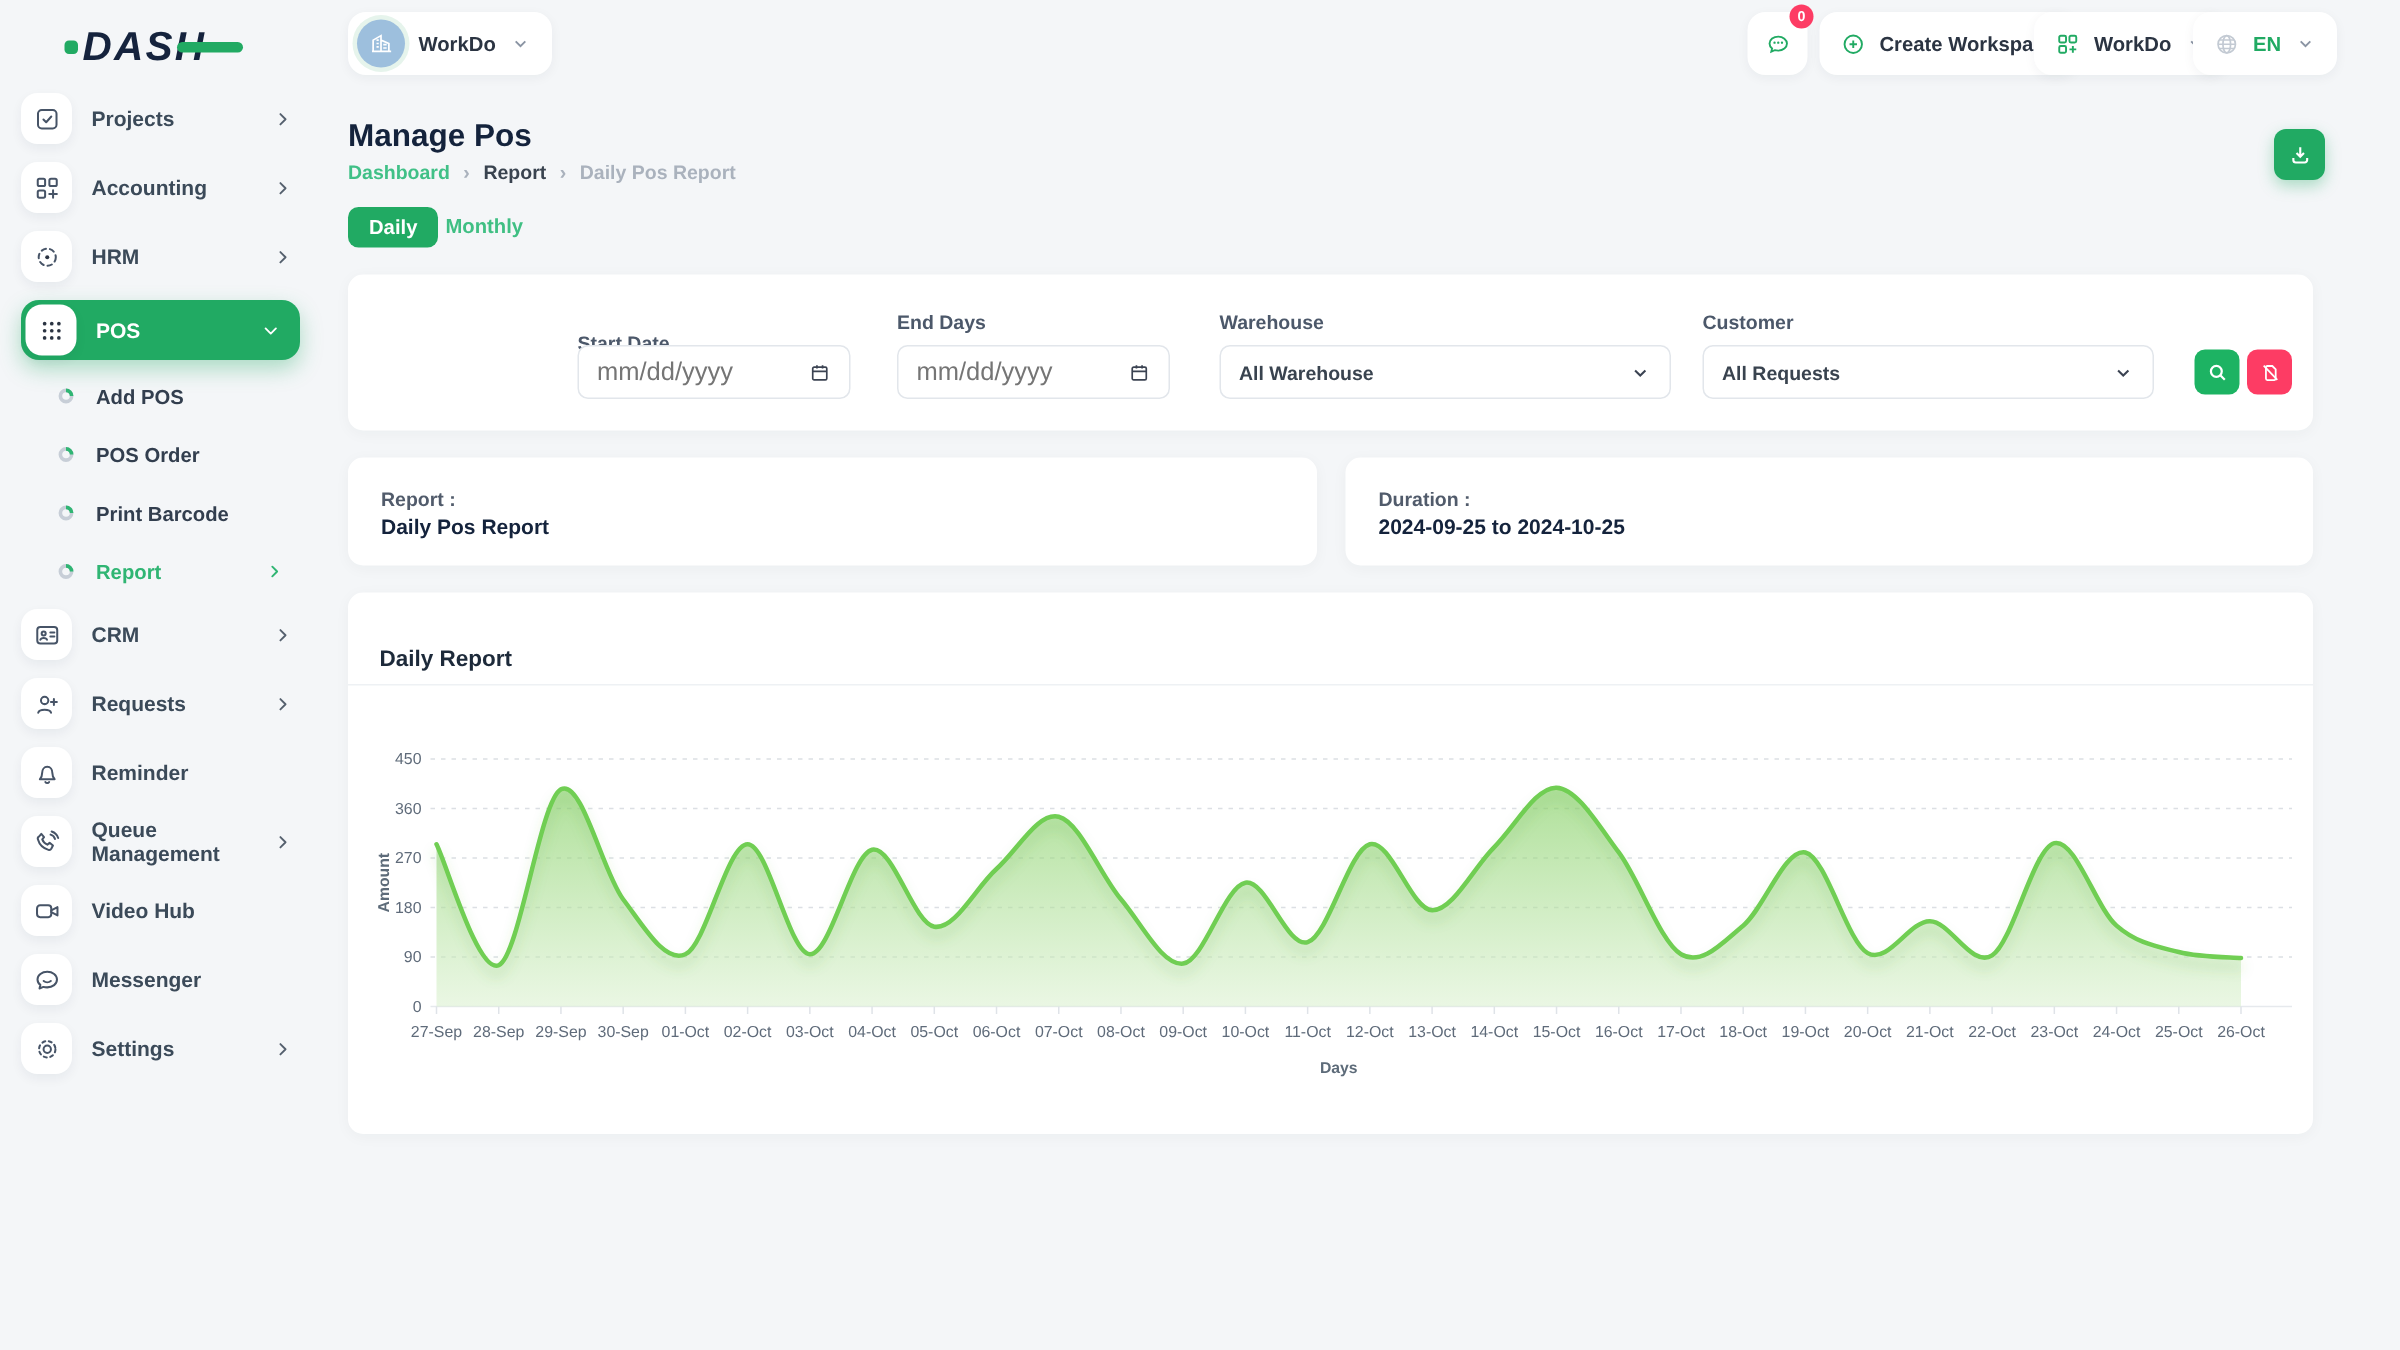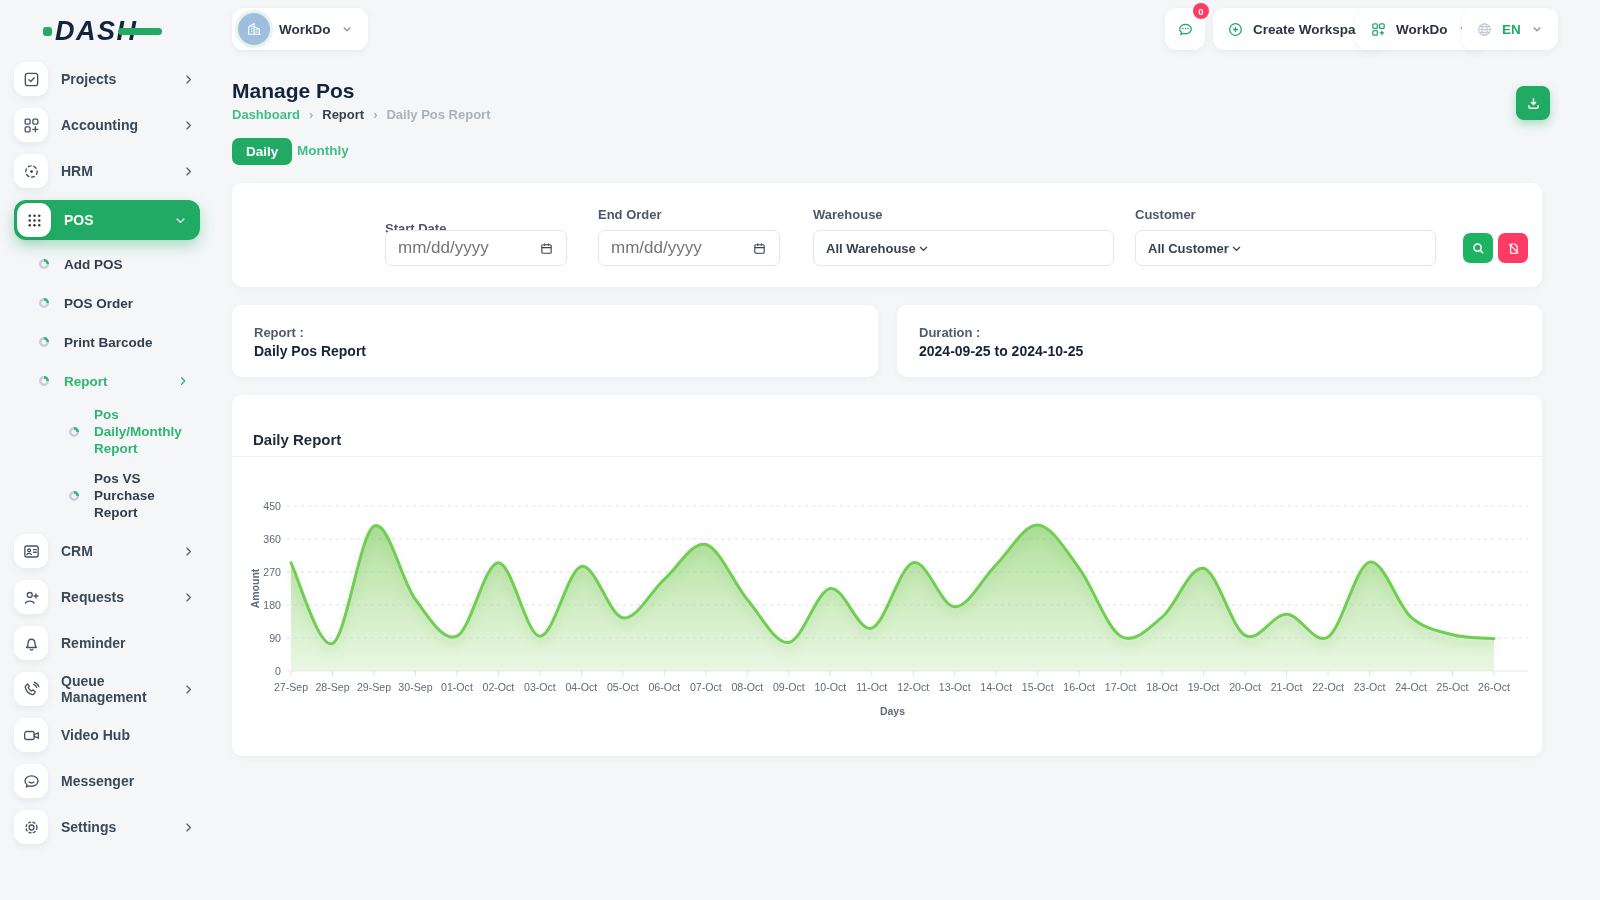--- a/index.html
+++ b/index.html
@@ -61,21 +61,21 @@
 
   
   .tab-daily { position:absolute; left:232px; top:138px; height:27px; padding:0 14px; border-radius:7px; background:#21aa63; color:#fff; font-size:13.5px; font-weight:700; display:flex; align-items:center; cursor:pointer; }
   .tab-monthly { position:absolute; left:297px; top:143px; font-size:13.5px; font-weight:700; color:#3fbf83; cursor:pointer;text-align:right; }
 
   
   .card { position:absolute; background:#fff; border-radius:10px; box-shadow:0 2px 10px rgba(25,39,62,.04); }
   .filter-card { left:232px; top:183px; width:1310px; height:104px; }
   .f-label { position:absolute; top:24px; font-size:13px; font-weight:600; color:#4c586a; }
   .f-ctrl { position:absolute; top:47px; height:36px; border:1px solid #e2e6eb; border-radius:7px; background:#fff; display:flex; align-items:center; padding:0 12px; font-size:13px; color:#6b7482; cursor:text; }
-  .f-select { color:#39434f; font-weight:600; cursor:pointer; }
+  .f-select { color:#39434f; font-weight:600; cursor:pointer; justify-content:space-between; }
   .f-ctrl input { border:none; outline:none; width:100%; font-size:17px; color:#c2410c; font-family:inherit; background:transparent; }
   .cal-icon, .sel-chev { width:15px; height:15px; stroke:#3b4352; flex:0 0 auto; cursor:pointer; }
   .sq-btn { position:absolute; top:50px; width:30px; height:30px; border-radius:7px; display:flex; align-items:center; justify-content:center; cursor:pointer; }
   .sq-btn svg { width:15px; height:15px; stroke:#fff; }
   .search-btn { left:1231px; background:#1db363; }
   .reset-btn { left:1266px; background:#fd3c64; }
 
   .info-left { left:232px; top:305px; width:646px; height:72px; }
   .info-right { left:897px; top:305px; width:645px; height:72px; }
   .info-label { position:absolute; left:22px; top:20px; font-size:13px; color:#515b6b; font-weight:600; }
@@ -236,36 +236,20 @@
         <div class="sub-item active">
     <svg class="donut" viewBox="0 0 24 24" fill="none">
             <circle cx="12" cy="12" r="7.5" stroke="#c7ced7" stroke-width="4.8"></circle>
             <path d="M12 4.5a7.5 7.5 0 0 1 7.5 7.5" stroke="#2fb573" stroke-width="4.8"></path>
           </svg>
           <span class="sub-label">Report</span>
           <svg class="sub-chev" viewBox="0 0 24 24" fill="none" stroke="currentColor" stroke-width="2.2" stroke-linecap="round" stroke-linejoin="round">
             <path d="M9.5 6.5l5.5 5.5-5.5 5.5"></path>
           </svg>
         </div>
-        <div class="subnav2">
-          <div class="sub-item active">
-    <svg class="donut" viewBox="0 0 24 24" fill="none">
-              <circle cx="12" cy="12" r="7.5" stroke="#c7ced7" stroke-width="4.8"></circle>
-              <path d="M12 4.5a7.5 7.5 0 0 1 7.5 7.5" stroke="#2fb573" stroke-width="4.8"></path>
-            </svg>
-            <span class="sub-label">Pos Daily/Monthly Report</span>
-          </div>
-          <div class="sub-item ">
-    <svg class="donut" viewBox="0 0 24 24" fill="none">
-              <circle cx="12" cy="12" r="7.5" stroke="#c7ced7" stroke-width="4.8"></circle>
-              <path d="M12 4.5a7.5 7.5 0 0 1 7.5 7.5" stroke="#2fb573" stroke-width="4.8"></path>
-            </svg>
-            <span class="sub-label">Pos VS Purchase Report</span>
-          </div>
-        </div>
       </div>
       <div class="nav-item ">
     <span class="nav-icon-box">
           <svg class="" viewBox="0 0 24 24" fill="none" stroke="currentColor" stroke-width="1.7" stroke-linecap="round" stroke-linejoin="round">
             <rect x="3.6" y="5" width="16.8" height="14" rx="2.6"></rect>
             <circle cx="9" cy="10.6" r="1.7"></circle>
             <path d="M6.2 15.8c.6-2 5-2 5.6 0M14.6 9.6h3.4M14.6 13h3.4"></path>
           </svg>
         </span>
     <span class="nav-label">CRM</span>
@@ -359,40 +343,40 @@
   <div class="card filter-card">
     <span class="f-label" style="left:153px;margin-top:14px;">Start Date</span>
     <div class="f-ctrl" style="left:153px; width:182px;">
       <input placeholder="mm/dd/yyyy" style="">
       <svg class="cal-icon" viewBox="0 0 24 24" fill="none" stroke-width="1.8">
           <rect x="4.5" y="6" width="15" height="13.5" rx="1.5"></rect>
           <path d="M4.5 10.5h15M9 4v3.5M15 4v3.5"></path>
         </svg>
     </div>
 
-    <span class="f-label" style="left:366px;">End Order</span>
+    <span class="f-label" style="left:366px;">End Days</span>
     <div class="f-ctrl" style="left:366px; width:182px;">
       <input placeholder="mm/dd/yyyy" style="">
       <svg class="cal-icon" viewBox="0 0 24 24" fill="none" stroke-width="1.8">
           <rect x="4.5" y="6" width="15" height="13.5" rx="1.5"></rect>
           <path d="M4.5 10.5h15M9 4v3.5M15 4v3.5"></path>
         </svg>
     </div>
 
     <span class="f-label" style="left:581px;">Warehouse</span>
     <div class="f-ctrl f-select" style="left:581px; width:301px;">
       <span>All Warehouse</span>
       <svg class="sel-chev" viewBox="0 0 24 24" fill="none" stroke-width="2.2">
           <path d="M6.5 9.5l5.5 5.5 5.5-5.5"></path>
         </svg>
     </div>
 
     <span class="f-label" style="left:903px;">Customer</span>
     <div class="f-ctrl f-select" style="left:903px; width:301px;">
-      <span>All Customer</span>
+      <span>All Requests</span>
       <svg class="sel-chev" viewBox="0 0 24 24" fill="none" stroke-width="2.2">
           <path d="M6.5 9.5l5.5 5.5 5.5-5.5"></path>
         </svg>
     </div>
 
     <div class="sq-btn search-btn">
       <svg viewBox="0 0 24 24" fill="none" stroke-width="2.4">
           <circle cx="10.5" cy="10.5" r="5.8"></circle>
           <path d="M15 15l4.5 4.5"></path>
         </svg>

